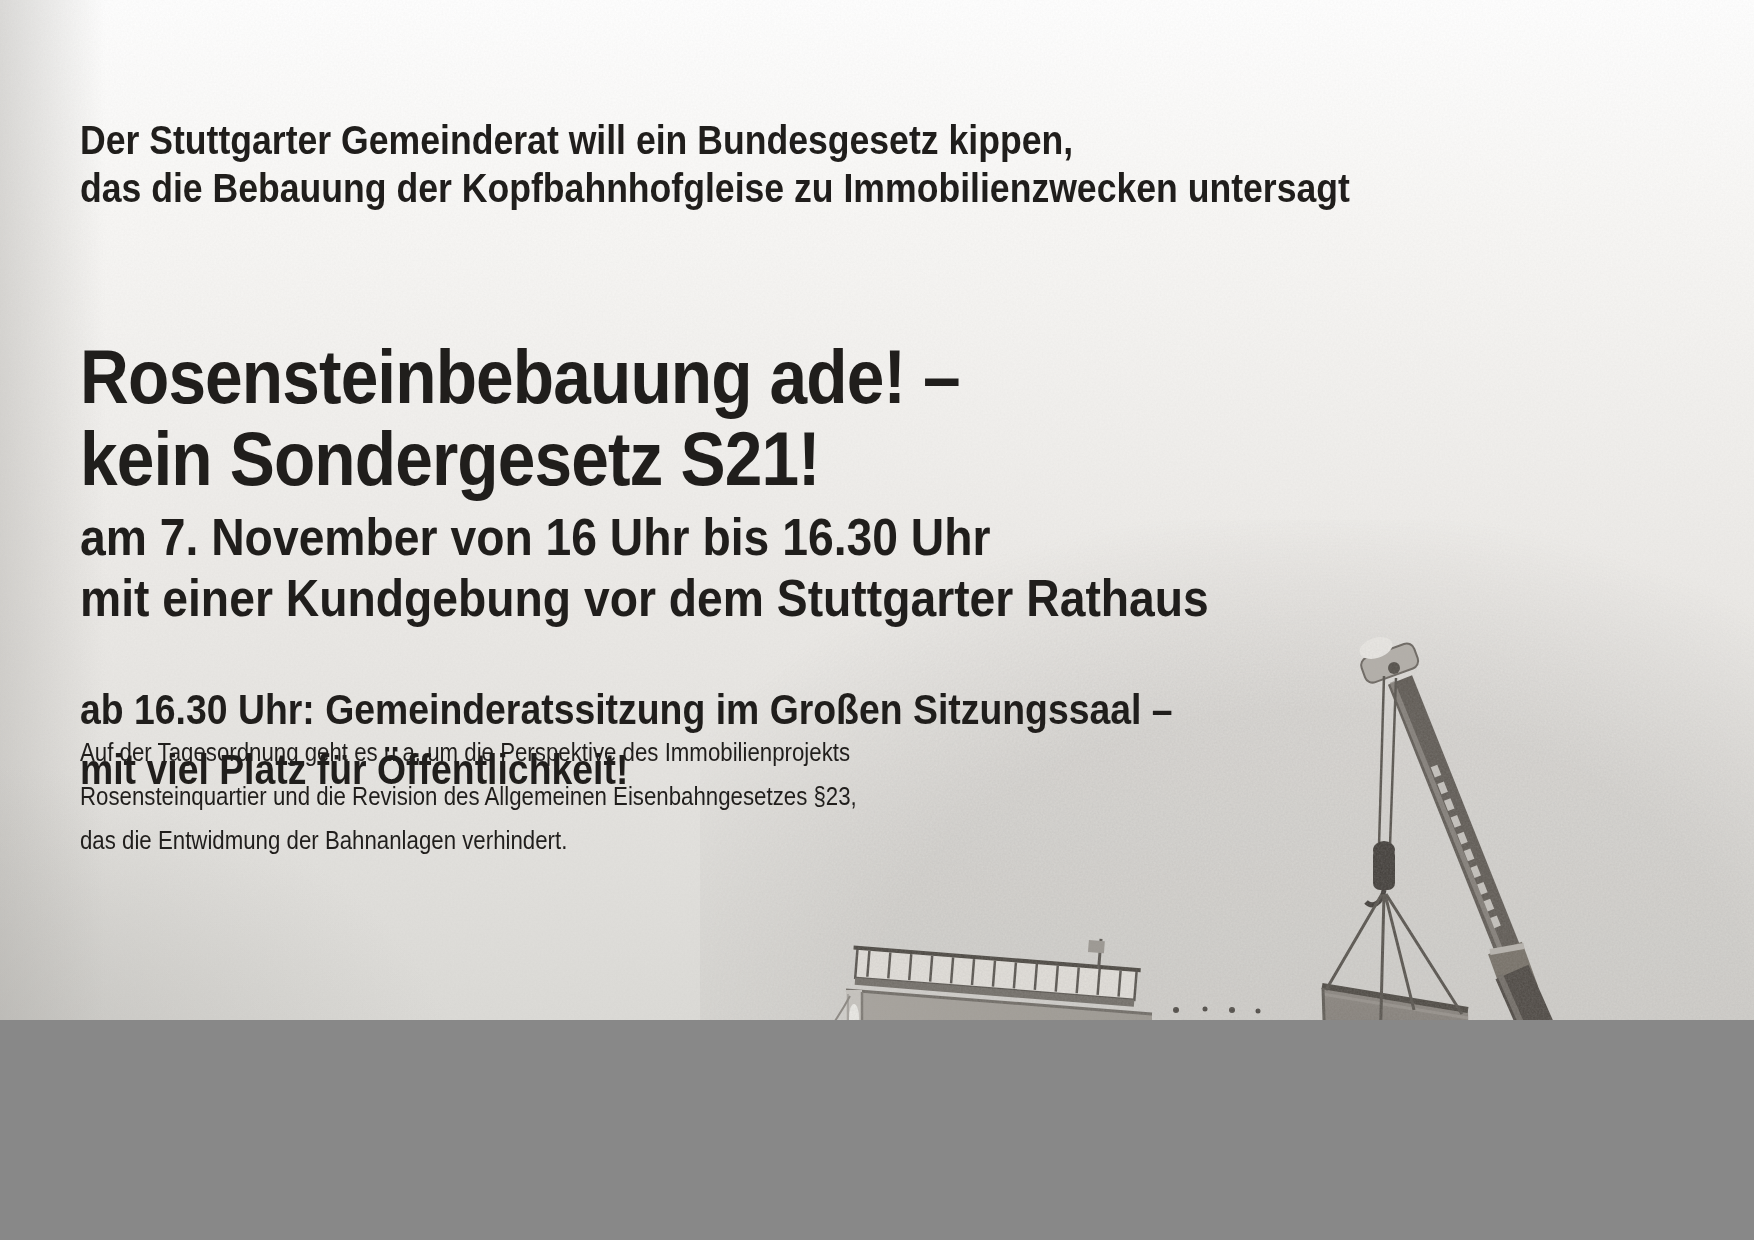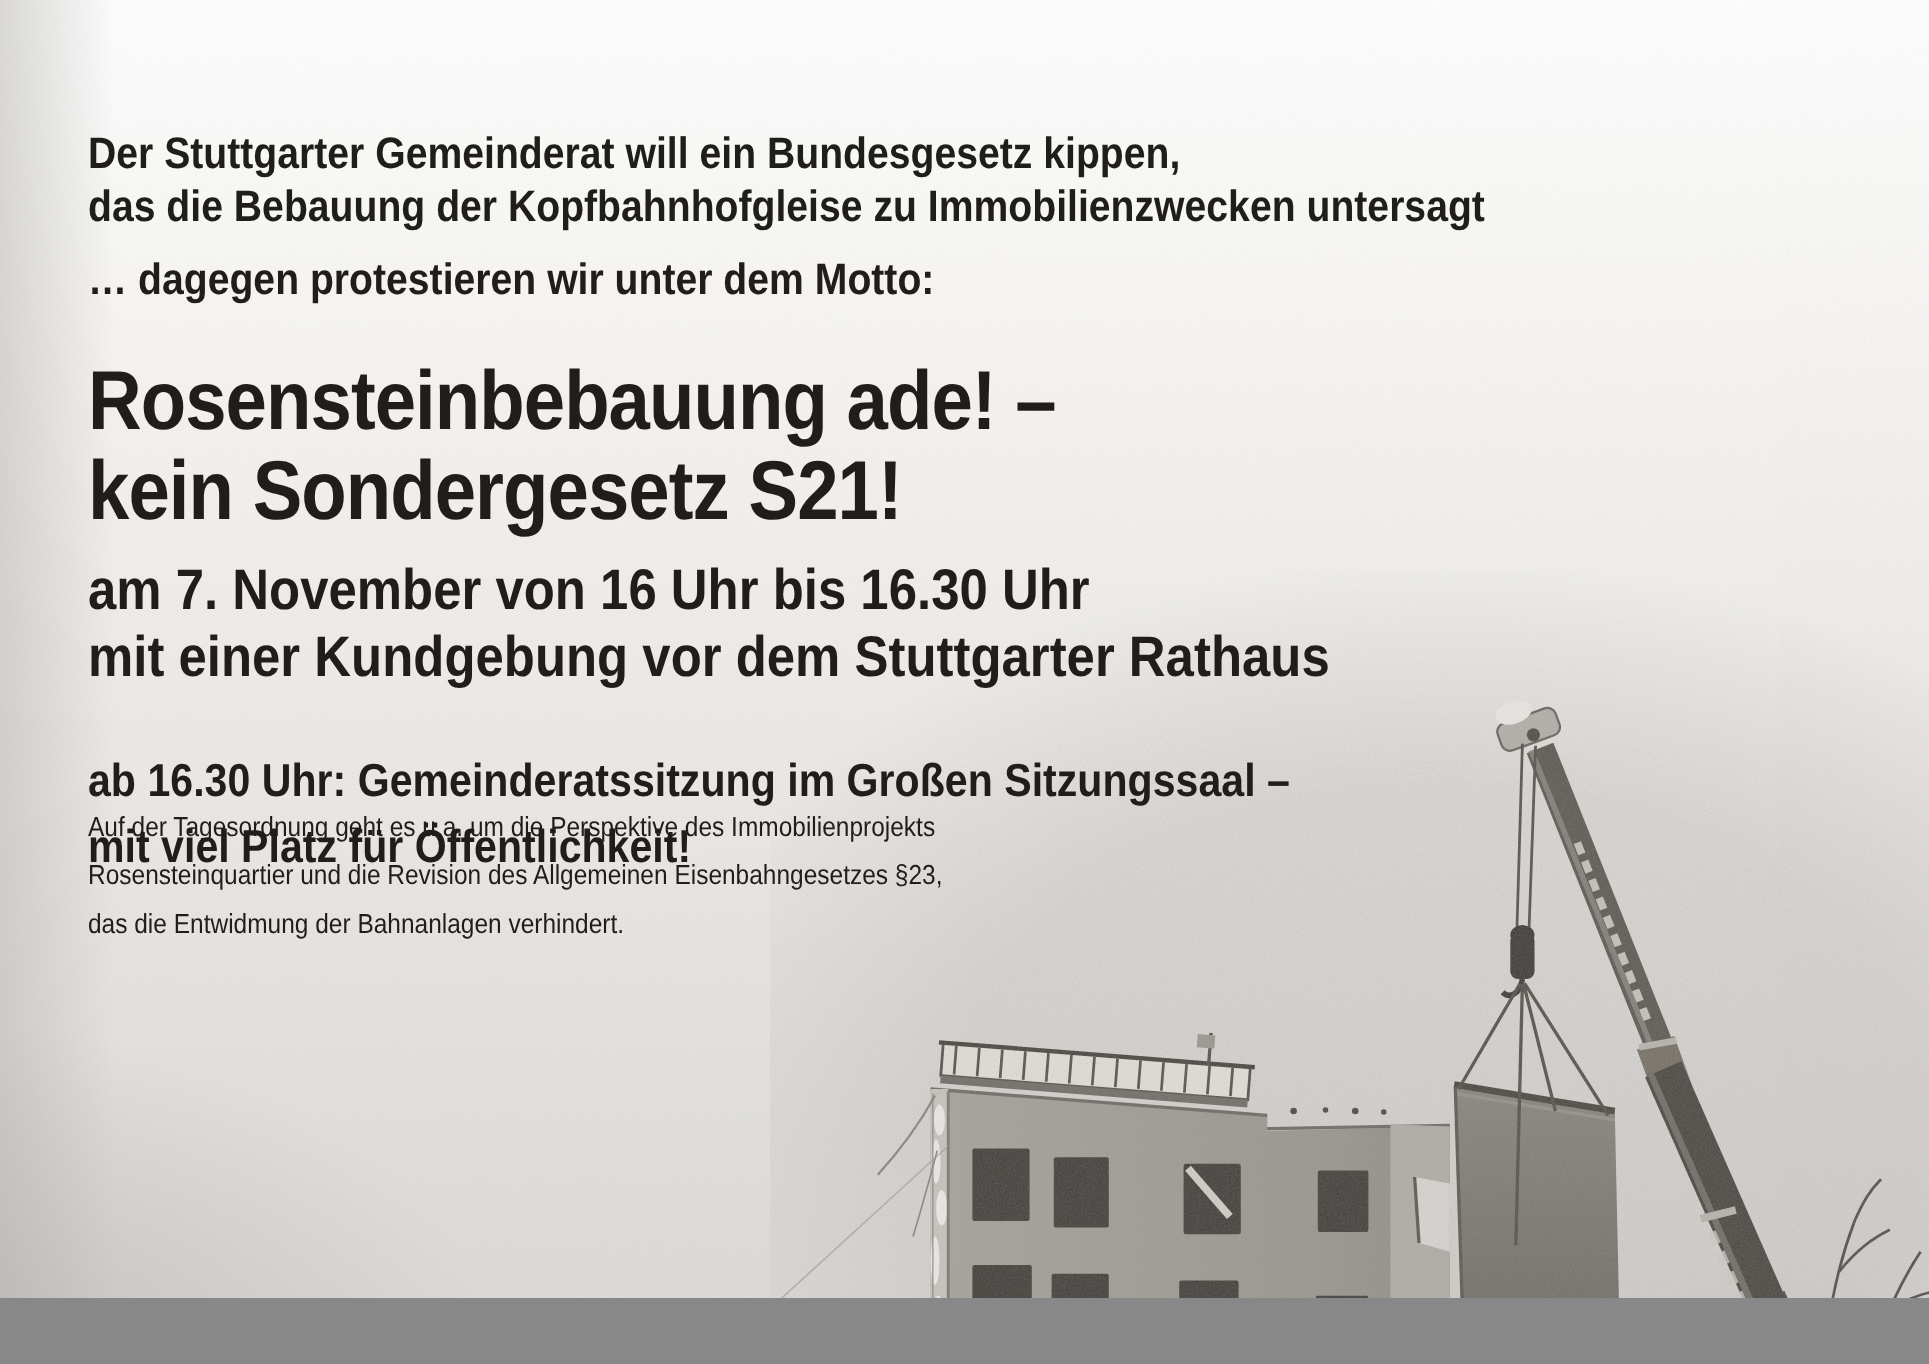--- a/index.html
+++ b/index.html
@@ -1,34 +1,34 @@
 <!DOCTYPE html>
 <html lang="de"><head>
 <meta charset="utf-8">
 <style>
   html,body{margin:0;padding:0;}
   body{background:#888;}
   .page{
     position:relative;
-    width:1754px;height:1180px;
+    width:1754px;height:1020px;
     overflow:hidden;
     font-family:"Liberation Sans","DejaVu Sans",sans-serif;
     color:#201e1c;
     background:
       radial-gradient(ellipse 900px 520px at -5% 105%, rgba(174,172,168,0.55), rgba(174,172,168,0) 60%),
       linear-gradient(90deg, rgba(184,182,178,0.5) 0%, rgba(184,182,178,0) 6%),
       linear-gradient(180deg,#ffffff 0%,#f8f7f5 22%,#eceae7 58%,#dcdbd7 100%);
   }
   .photo-svg{position:absolute;left:0;top:0;width:1754px;height:1240px;}
   .block{position:absolute;left:80px;}
   .b{font-weight:bold;}
   .cond{display:block;white-space:nowrap;transform:scaleX(0.89);transform-origin:0 0;}
   .t-intro   {top:116px;font-size:40px;line-height:48px;}
   .t-motto   {top:230px;font-size:40px;line-height:48px;}
-  .t-head    {top:324px;font-size:76px;line-height:82px;letter-spacing:-1px;}
+  .t-head    {top:336px;font-size:76px;line-height:82px;letter-spacing:-1px;}
   .t-event   {top:507px;font-size:52px;line-height:61px;}
   .t-session {top:680px;font-size:42px;line-height:60px;}
   .t-agenda  {top:730px;font-size:25px;line-height:44px;font-weight:normal;}
   .t-committee{top:973px;font-size:40px;line-height:47px;font-weight:normal;}
 </style>
 </head>
 <body>
 
 <div class="page">
 
@@ -147,23 +147,20 @@
     </g>
 
     <rect x="700" y="520" width="1054" height="720" filter="url(#grainF)" opacity="0.30" mask="url(#photoFade)"></rect>
   </svg>
 
   <div class="block t-intro b">
     <span class="cond">Der Stuttgarter Gemeinderat will ein Bundesgesetz kippen,</span>
     <span class="cond">das die Bebauung der Kopfbahnhofgleise zu Immobilienzwecken untersagt</span>
   </div>
 
-  <div class="block t-motto b">
-    <span class="cond">… dagegen protestieren wir unter dem Motto:</span>
-  </div>
 
   <div class="block t-head b">
     <span class="cond">Rosensteinbebauung ade! –</span>
     <span class="cond">kein Sondergesetz S21!</span>
   </div>
 
   <div class="block t-event b">
     <span class="cond">am 7. November von 16 Uhr bis 16.30 Uhr</span>
     <span class="cond">mit einer Kundgebung vor dem Stuttgarter Rathaus</span>
   </div>

